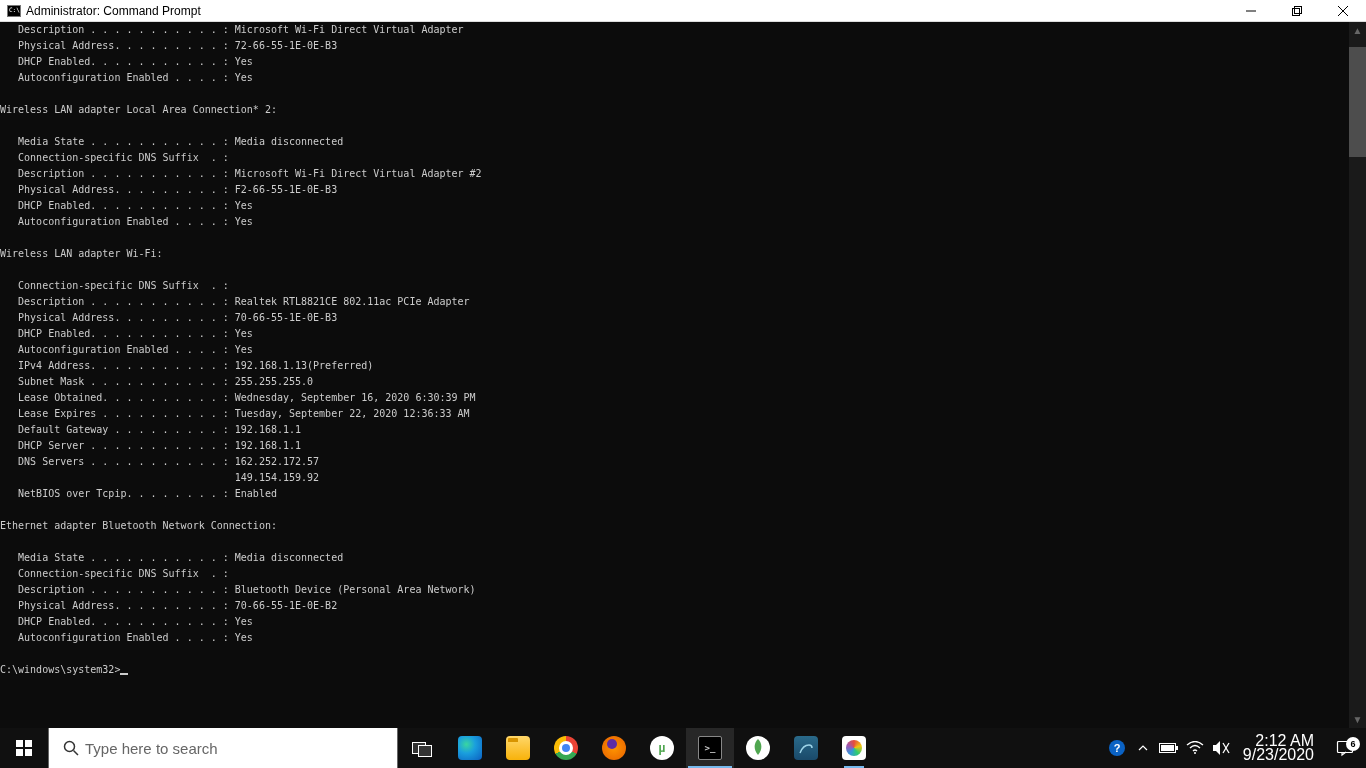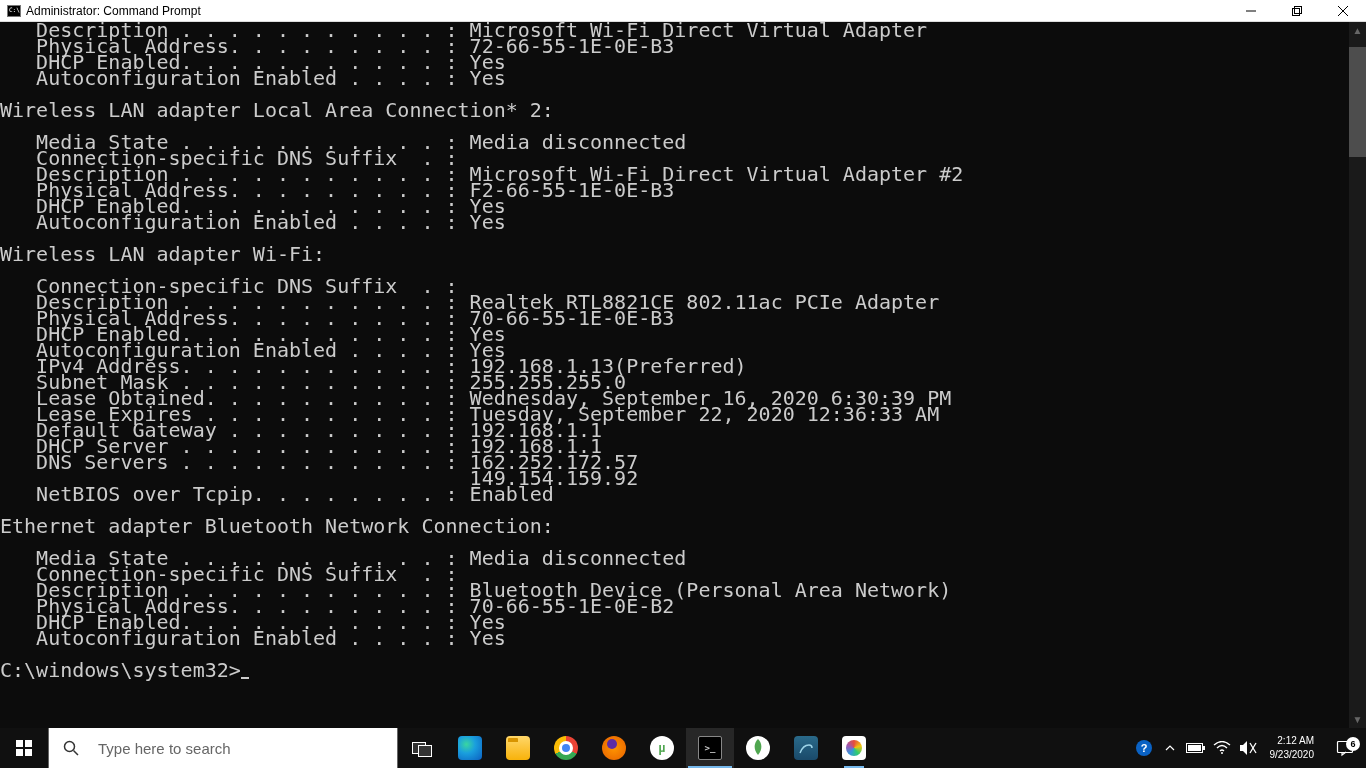--- a/index.html
+++ b/index.html
@@ -10,45 +10,45 @@
 .titlebar .icon { width: 16px; height: 16px; margin: 0 4px 0 6px; display:inline-flex; align-items:center; justify-content:center; }
 .titlebar .icon .ci { width:14px; height:12px; background:#000; border:1px solid #777; position:relative; }
 .titlebar .icon .ci::after { content:"C:\\"; color:#fff; font-size:6px; position:absolute; left:1px; top:0; font-family:Consolas,monospace; }
 .titlebar .title { font-size: 12px; color: #000; flex: 0 0 auto; }
 .titlebar .spacer { flex: 1 1 auto; }
 .titlebar .winbtn { width: 46px; height: 22px; display:flex; align-items:center; justify-content:center; color:#000; font-size:12px; }
 .titlebar .winbtn svg { width:10px; height:10px; }
 
 
 .console-wrap { height: 706px; background:#0c0c0c; position:relative; display:flex; }
-.console { flex:1 1 auto; color:#ccc; font-family: Consolas, "Lucida Console", monospace; font-size:20px; line-height:16px; white-space:pre; padding:0; letter-spacing:0; }
+.console { flex:1 1 auto; color:#ccc; font-family: Consolas, "Lucida Console", monospace; font-size:10px; line-height:16px; white-space:pre; padding:0; letter-spacing:0; }
 .console .line { height:16px; }
 .cursor { display:inline-block; width:8px; height:2px; background:#ccc; vertical-align:-2px; margin-left:0; animation:blink 1s steps(1) infinite; }
 @keyframes blink { 50% { opacity:0; } }
 .scrollbar { width:17px; background:#1a1a1a; display:flex; flex-direction:column; }
 .scrollbar .sbtn { height:17px; background:#1a1a1a; color:#666; display:flex; align-items:center; justify-content:center; font-size:10px; }
 .scrollbar .track { flex:1; position:relative; }
 .scrollbar .thumb { position:absolute; left:0; right:0; top:8px; height:110px; background:#4d4d4d; }
 
 
 .taskbar { height:40px; background:#101010; display:flex; align-items:stretch; color:#fff; position:relative; }
 .taskbar .start { width:48px; display:flex; align-items:center; justify-content:center; }
 .taskbar .start .winlogo { width:16px; height:16px; display:grid; grid-template-columns:1fr 1fr; grid-template-rows:1fr 1fr; gap:2px; transform:skewX(-0deg); }
 .taskbar .start .winlogo div { background:#fff; }
-.taskbar .search { width:350px; background:#fff; display:flex; align-items:center; gap:19px; padding:0 14px; border:1px solid #666; border-top:none; border-bottom:none; }
+.taskbar .search { width:350px; background:#fff; display:flex; align-items:center; gap:6px; padding:0 14px; border:1px solid #666; border-top:none; border-bottom:none; }
 .taskbar .search .sicon { width:16px; height:16px; color:#333; }
 .taskbar .search span { color:#666; font-size:15px; }
 .taskbar .task { width:48px; display:flex; align-items:center; justify-content:center; position:relative; }
 .taskbar .task.active::after { content:""; position:absolute; bottom:0; left:2px; right:2px; height:2px; background:#76b9ed; }
 .taskbar .task.running::after { content:""; position:absolute; bottom:0; left:14px; right:14px; height:2px; background:#76b9ed; }
 .taskbar .task.active { background:#272727; }
 .taskbar .spacer { flex:1; }
 .taskbar .tray { display:flex; align-items:center; gap:2px; padding-right:0; }
 .taskbar .tray .ticon { width:24px; display:flex; align-items:center; justify-content:center; height:40px; color:#fff; }
-.taskbar .clock { display:flex; flex-direction:column; align-items:flex-end; justify-content:center; padding:0 8px; font-size:10px; line-height:14px; }
+.taskbar .clock { display:flex; flex-direction:column; align-items:flex-end; justify-content:center; padding:0 8px; font-size:16px; line-height:14px; }
 .taskbar .notif { width:42px; display:flex; align-items:center; justify-content:center; position:relative; }
 .taskbar .notif .badge { position:absolute; bottom:6px; right:6px; background:#fff; color:#000; font-size:9px; border-radius:7px; min-width:14px; height:14px; line-height:14px; text-align:center; padding:0 2px; font-weight:600; }
 
 .appicon { width:24px; height:24px; border-radius:4px; display:flex; align-items:center; justify-content:center; font-size:12px; font-weight:bold; }
 .edge { background: radial-gradient(circle at 35% 35%, #39d6a0 0%, #1a9fde 40%, #0b5fc1 100%); }
 .explorer { background: linear-gradient(#ffd76a,#f8b20a); position:relative; }
 .explorer::before { content:""; position:absolute; top:2px; left:2px; width:10px; height:4px; background:#d89400; border-radius:1px 1px 0 0; }
 .chrome { background: conic-gradient(#ea4335 0 120deg,#34a853 120deg 240deg,#fbbc05 240deg 360deg); border-radius:50%; position:relative; }
 .chrome::after { content:""; position:absolute; inset:5px; background:#fff; border-radius:50%; }
 .chrome::before { content:""; position:absolute; inset:8px; background:#4285f4; border-radius:50%; z-index:1; }

